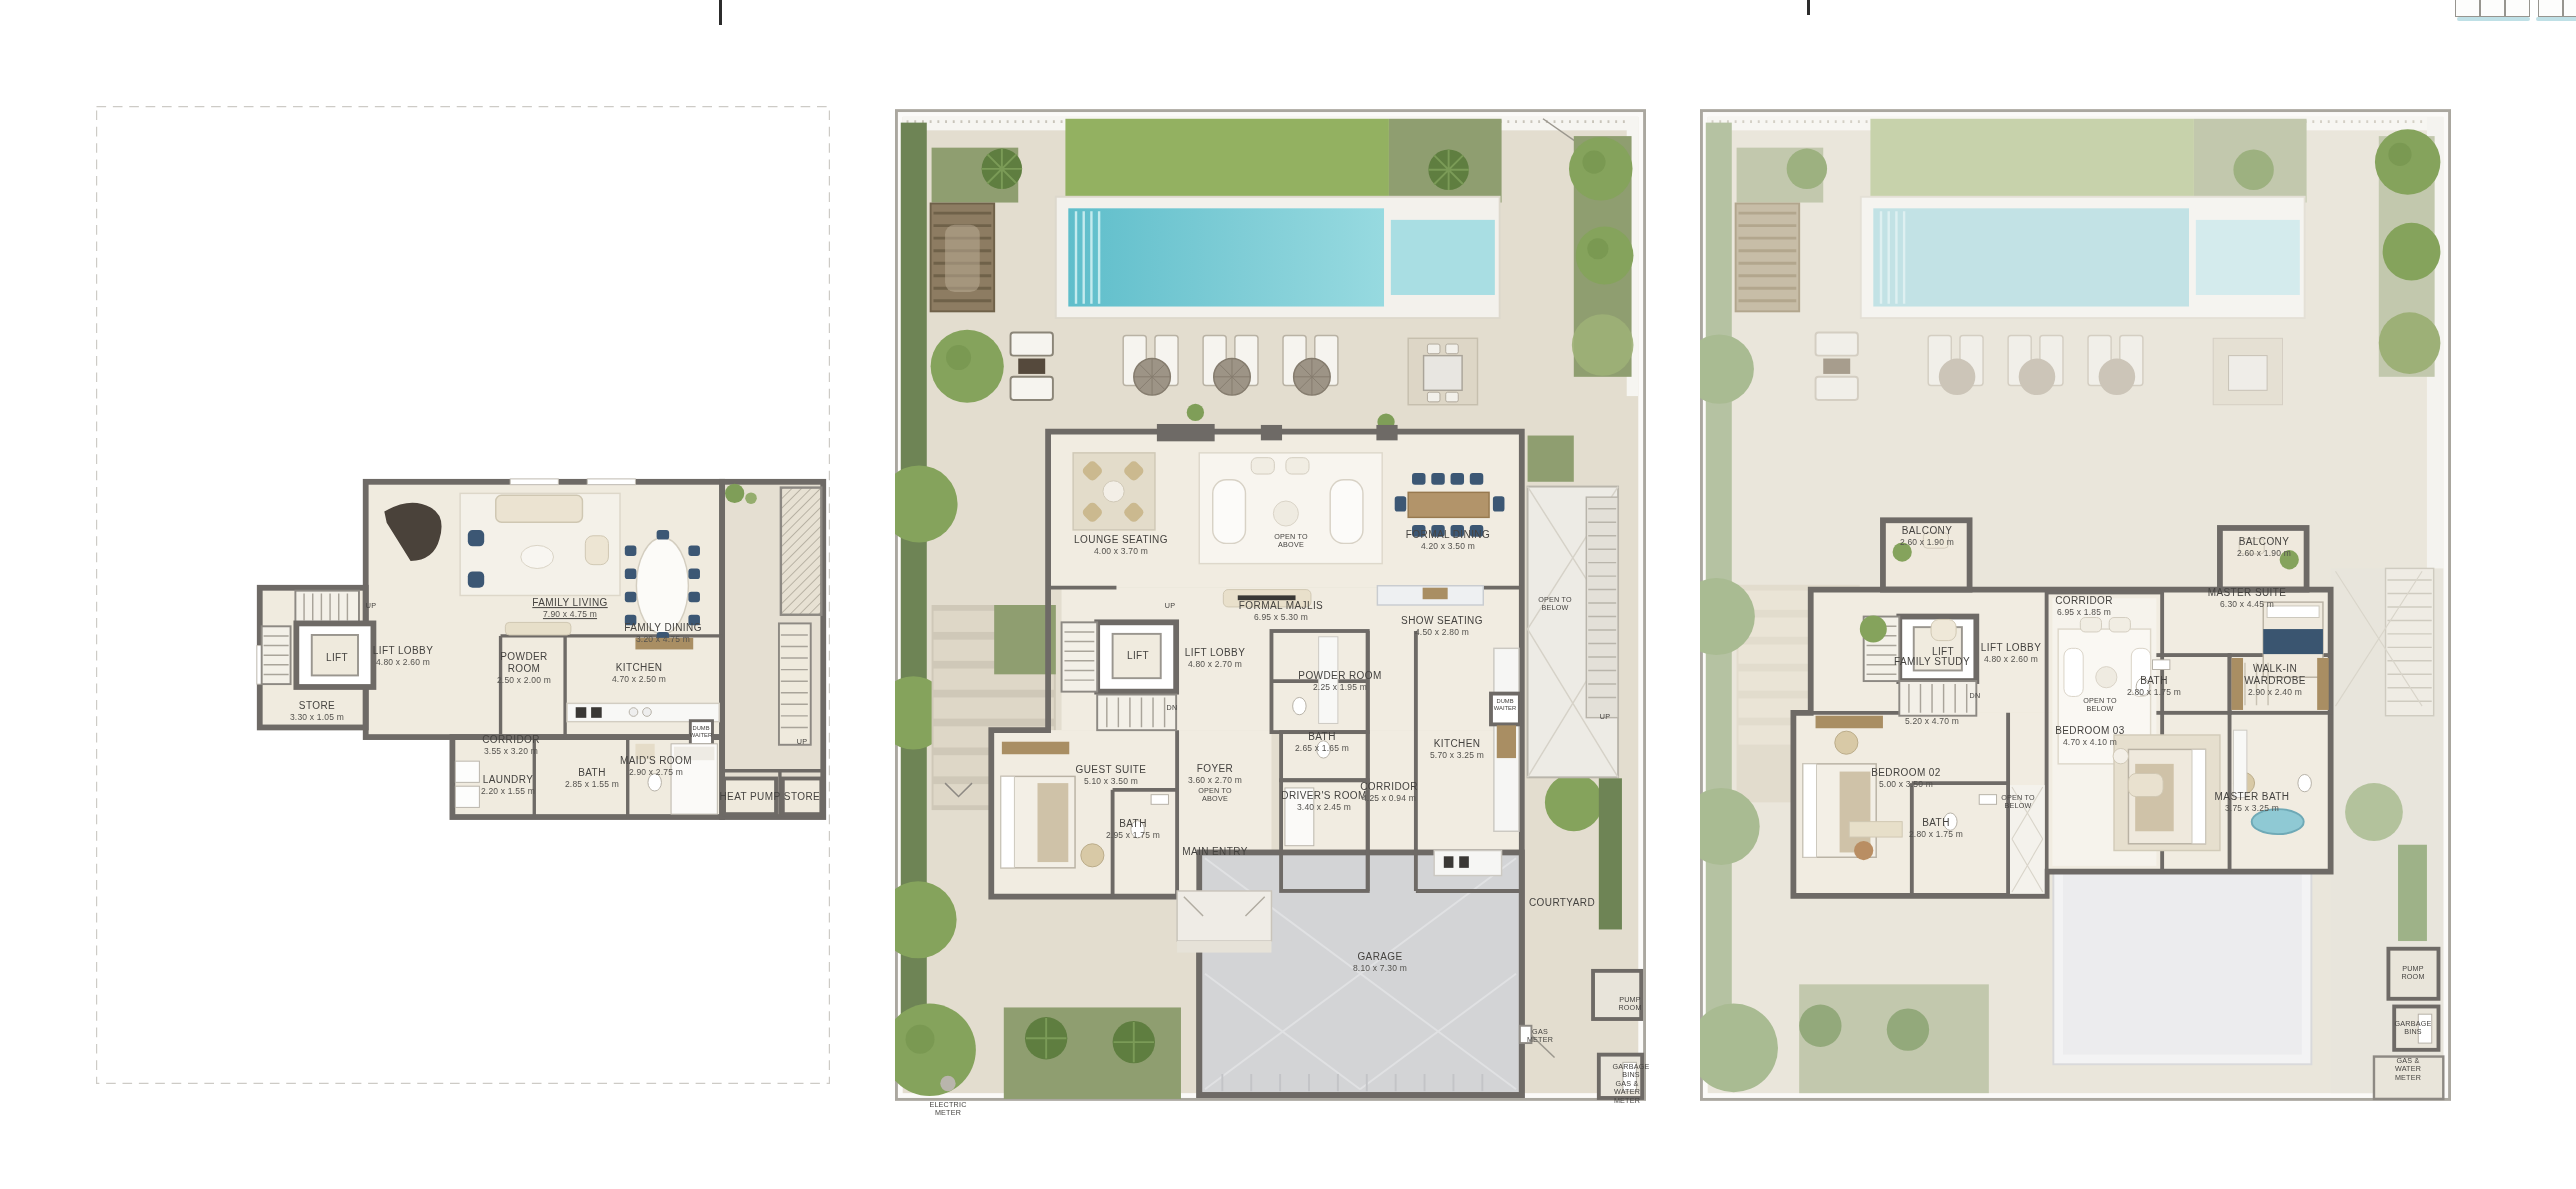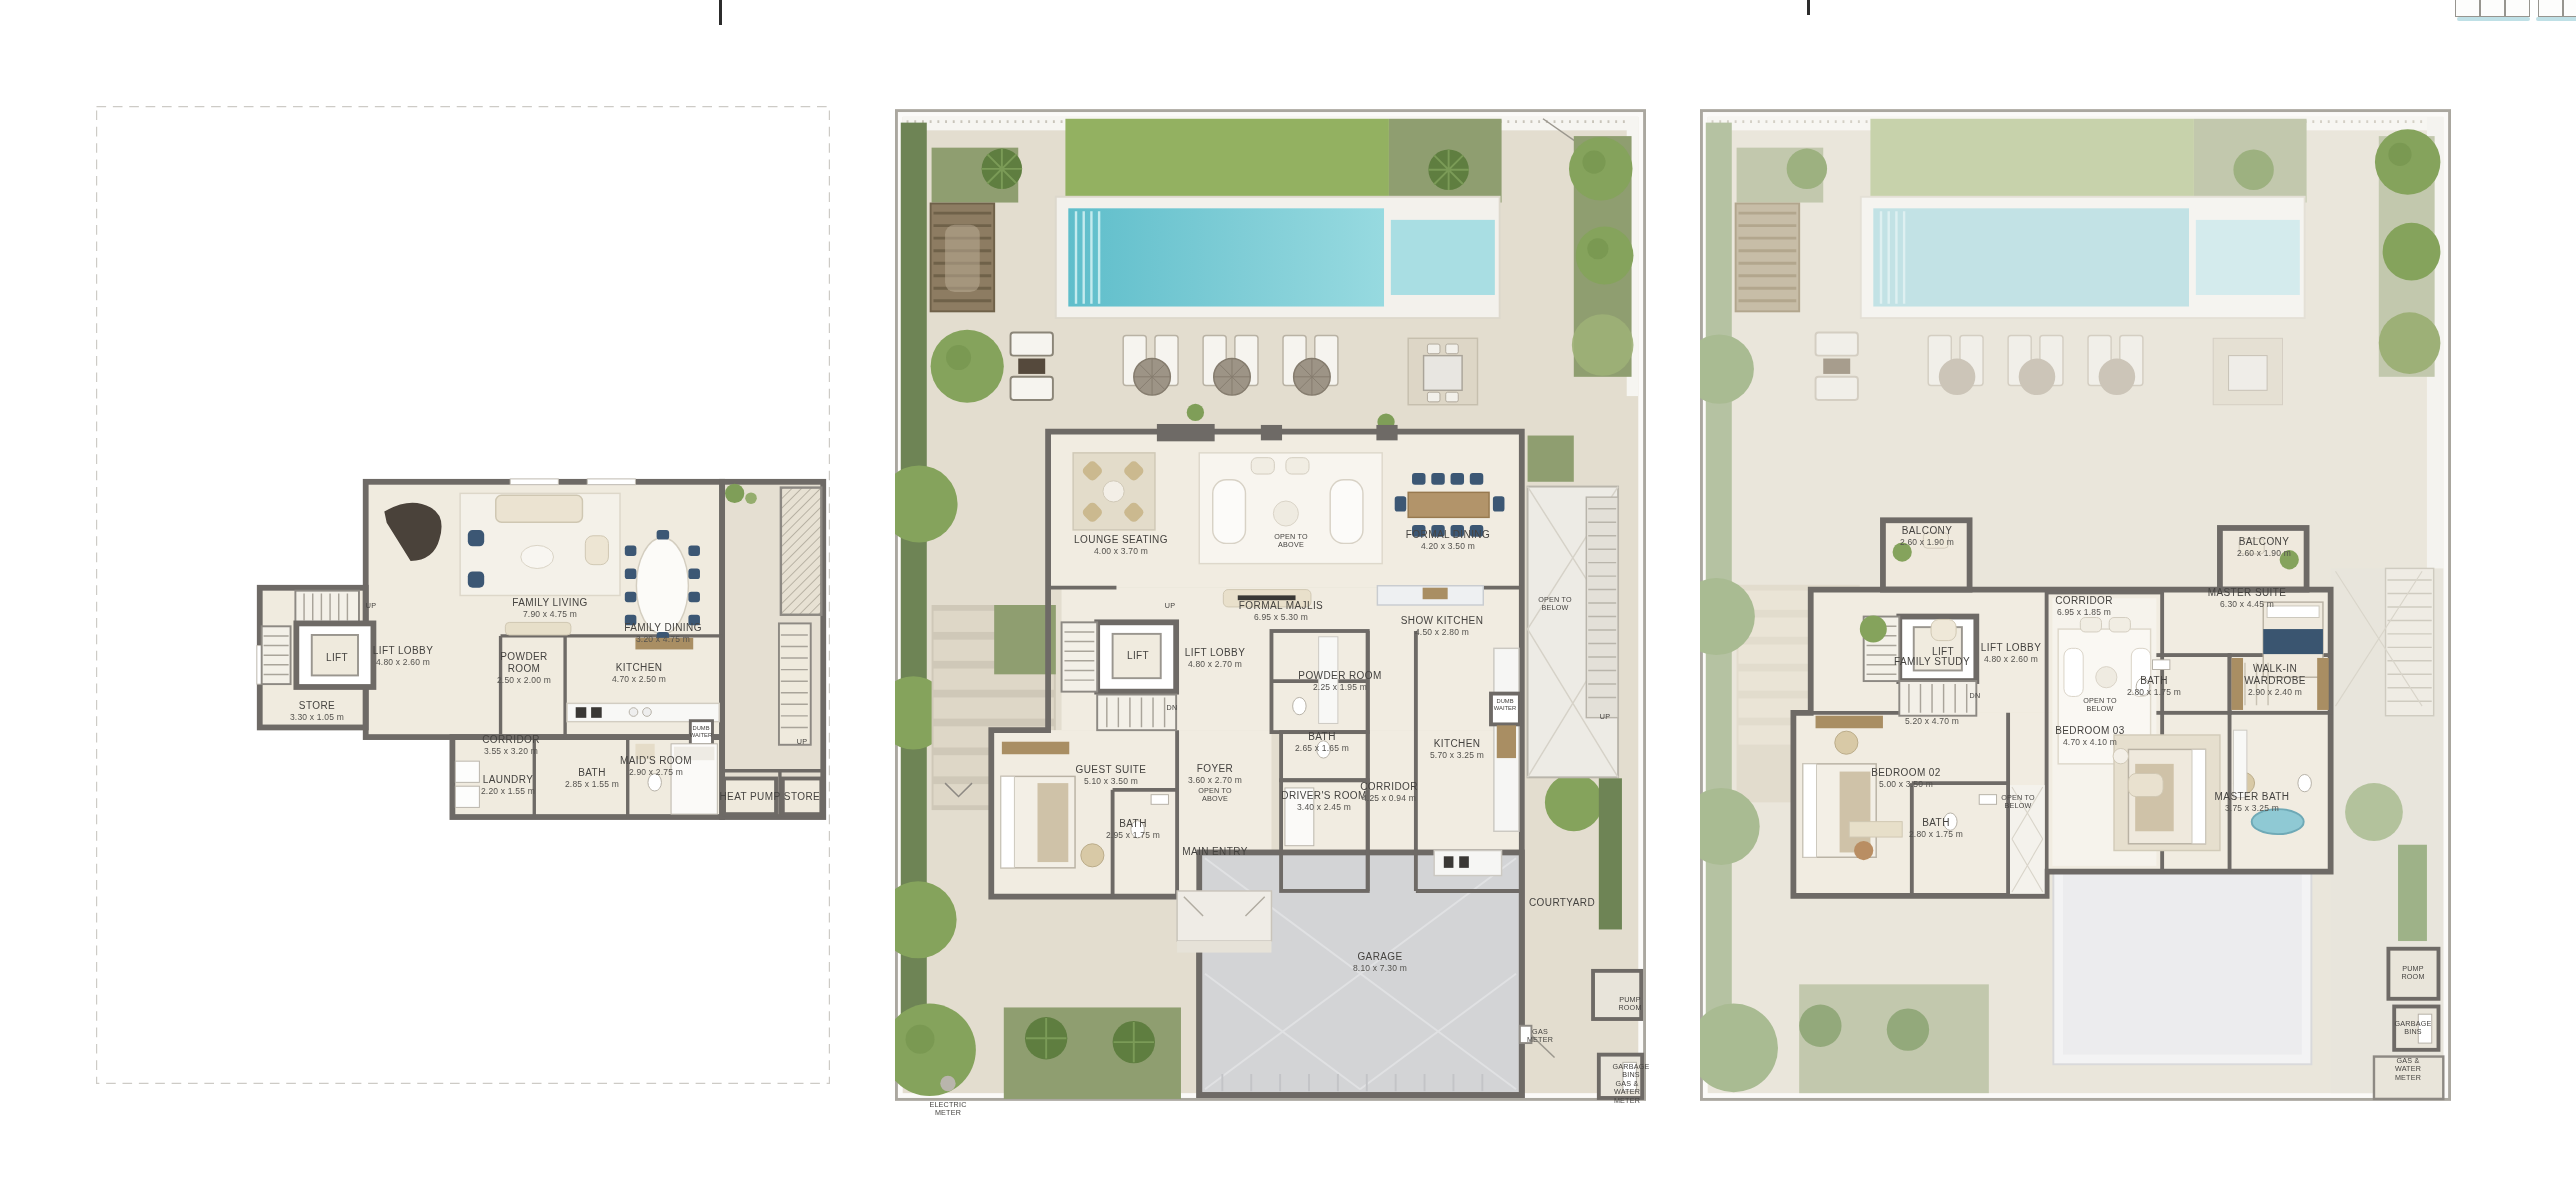--- a/index.html
+++ b/index.html
@@ -513,21 +513,21 @@
       <rect x="560" y="446" width="26" height="16" rx="4" fill="#efe9da" stroke="#cfc8ba"></rect>
       <circle cx="180" cy="540" r="14" fill="#85a35c"></circle>
       <rect x="155" y="740" width="55" height="16" fill="#e7dfc9" stroke="#cfc7b2"></rect>
       <circle cx="170" cy="770" r="10" fill="#b98e63"></circle>
       <rect x="240" y="530" width="26" height="22" rx="8" fill="#efe8d8" stroke="#cfc7b2"></rect>
     </g>
   </svg>
   </section>
 
   <div id="labels-layer">
-      <div class="lbl" style="left: 550px; top: 608px;">
+      <div class="lbl" style="left: 570px; top: 608px; text-decoration: underline;">
         <span class="nm">FAMILY LIVING</span>
         <span class="dim">7.90 x 4.75 m</span>
       </div>
       <div class="lbl" style="left: 663px; top: 633px;">
         <span class="nm">FAMILY DINING</span>
         <span class="dim">3.20 x 4.75 m</span>
       </div>
       <div class="lbl sm" style="left: 371px; top: 606px;">
         <span class="nm">UP</span>
       </div>
@@ -590,21 +590,21 @@
       </div>
       <div class="lbl" style="left: 1448px; top: 540px;">
         <span class="nm">FORMAL DINING</span>
         <span class="dim">4.20 x 3.50 m</span>
       </div>
       <div class="lbl" style="left: 1281px; top: 611px;">
         <span class="nm">FORMAL MAJLIS</span>
         <span class="dim">6.95 x 5.30 m</span>
       </div>
       <div class="lbl" style="left: 1442px; top: 626px;">
-        <span class="nm">SHOW KITCHEN</span>
+        <span class="nm">SHOW SEATING</span>
         <span class="dim">4.50 x 2.80 m</span>
       </div>
       <div class="lbl sm" style="left: 1555px; top: 604px;">
         <span class="nm">OPEN TO</span>
         <span class="nm">BELOW</span>
       </div>
       <div class="lbl sm" style="left: 1170px; top: 606px;">
         <span class="nm">UP</span>
       </div>
       <div class="lbl" style="left: 1138px; top: 656px;">

